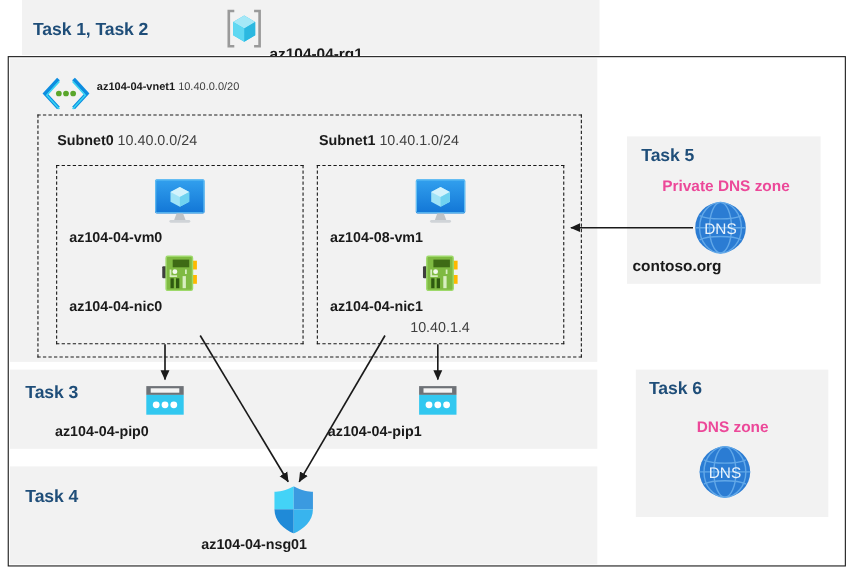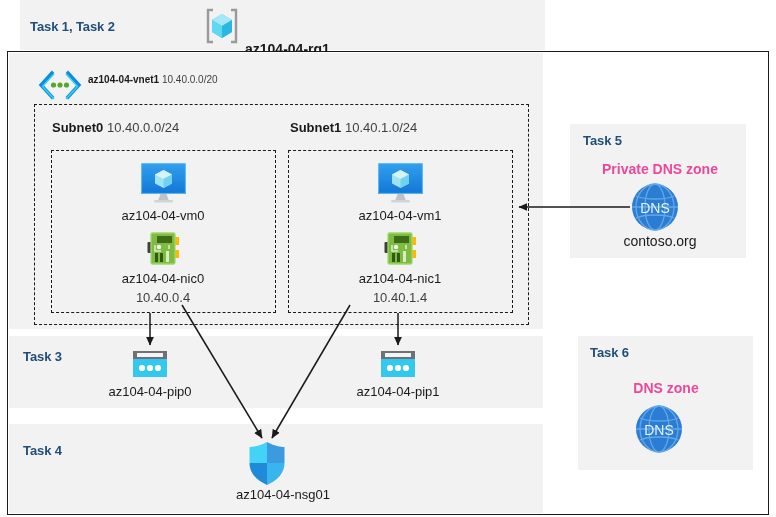--- a/index.html
+++ b/index.html
@@ -22,21 +22,21 @@
   
   .panel {
     position: absolute;
     background: #f2f2f2;
     box-sizing: border-box;
   }
   .task-label {
     position: absolute;
     color: #1f4e79;
     font-weight: bold;
-    font-size: 13px;
+    font-size: 16px;
     letter-spacing: -0.1px;
     white-space: nowrap;
   }
 
   
   #rg-band {
     left: 20px;
     top: 0px;
     width: 525px;
     height: 50px;
@@ -103,23 +103,22 @@
   .subnet-title b { color: #1a1a1a; }
   .subnet-inner {
     position: absolute;
     border: 1.6px dashed #1a1a1a;
     box-sizing: border-box;
   }
 
   
   .node-label {
     position: absolute;
-    text-align: center;
     font-size: 13px;
-    font-weight: normal;
+    font-weight: bold;
     color: #1a1a1a;
     white-space: nowrap;
   }
   .node-sub {
     position: absolute;
     text-align: center;
     font-size: 13px;
     color: #3f3f3f;
     white-space: nowrap;
   }
@@ -221,21 +220,20 @@
     <rect x="4" y="2" width="24" height="31" rx="1.5" fill="none" stroke="#9ed96a" stroke-width="1.3"></rect>
     <rect x="10" y="5" width="15" height="7" fill="#3e6b15"></rect>
     <rect x="8" y="22" width="3" height="9" fill="#2f5a10"></rect>
     <rect x="13" y="22" width="3" height="9" fill="#2f5a10"></rect>
     <rect x="19" y="20" width="3" height="11" fill="#d8eec0"></rect>
     <path d="M8 14 L8 20 L14 20" fill="none" stroke="#d8eec0" stroke-width="1.6"></path>
     <path d="M22 14 L22 18" fill="none" stroke="#d8eec0" stroke-width="1.6"></path>
     <circle cx="12" cy="16" r="2.2" fill="#f2f9ec"></circle>
   </svg>
   <div class="node-label" style="left:63px; top:271px; width:200px;">az104-04-nic0</div>
-  <div class="node-sub" style="left:63px; top:290px; width:200px;">10.40.0.4</div>
 
   <div class="subnet-title" style="left:290px; top:120px;">
     <b>Subnet1</b>
     <span>10.40.1.0/24</span>
   </div>
   <div class="subnet-inner" style="left:288px; top:150px; width:225px; height:163px;"></div>
 
   <svg class="icon" style="left:375px; top:161px;" width="51" height="42" viewBox="0 0 51 42">
     <defs>
       <linearGradient id="vmg1" x1="0" y1="0" x2="0" y2="1">
@@ -244,21 +242,21 @@
       </linearGradient>
     </defs>
     <rect x="3" y="2" width="45" height="31" rx="1.5" fill="url(#vmg1)"></rect>
     <rect x="3.6" y="2.6" width="43.8" height="29.8" rx="1.2" fill="none" stroke="#69c4f5" stroke-width="0.9"></rect>
     <polygon points="25.5,9 34,13.5 34,22.5 25.5,27 17,22.5 17,13.5" fill="#9fe3f7"></polygon>
     <polygon points="25.5,9 34,13.5 25.5,18 17,13.5" fill="#d4f3fc"></polygon>
     <polygon points="25.5,18 34,13.5 34,22.5 25.5,27" fill="#6fd2f0"></polygon>
     <path d="M20 40 L31 40 L28.5 33 L22.5 33 Z" fill="#bfc3c7"></path>
     <rect x="16" y="39" width="19" height="2.4" rx="1.2" fill="#d0d4d8"></rect>
   </svg>
-  <div class="node-label" style="left:300px; top:208px; width:200px;">az104-04-vm1</div>
+  <div class="node-label" style="left:300px; top:208px; width:200px;">az104-08-vm1</div>
 
   <svg class="icon" style="left:384px; top:231px;" width="34" height="36" viewBox="0 0 34 36">
     <rect x="26" y="6" width="6" height="8" fill="#ffb900"></rect>
     <rect x="26" y="19" width="6" height="8" fill="#ffb900"></rect>
     <rect x="0.5" y="11" width="5" height="11" rx="1" fill="#3f3f3f"></rect>
     <rect x="4" y="2" width="24" height="31" rx="1.5" fill="#7fba42"></rect>
     <rect x="4" y="2" width="24" height="31" rx="1.5" fill="none" stroke="#9ed96a" stroke-width="1.3"></rect>
     <rect x="10" y="5" width="15" height="7" fill="#3e6b15"></rect>
     <rect x="8" y="22" width="3" height="9" fill="#2f5a10"></rect>
     <rect x="13" y="22" width="3" height="9" fill="#2f5a10"></rect>

